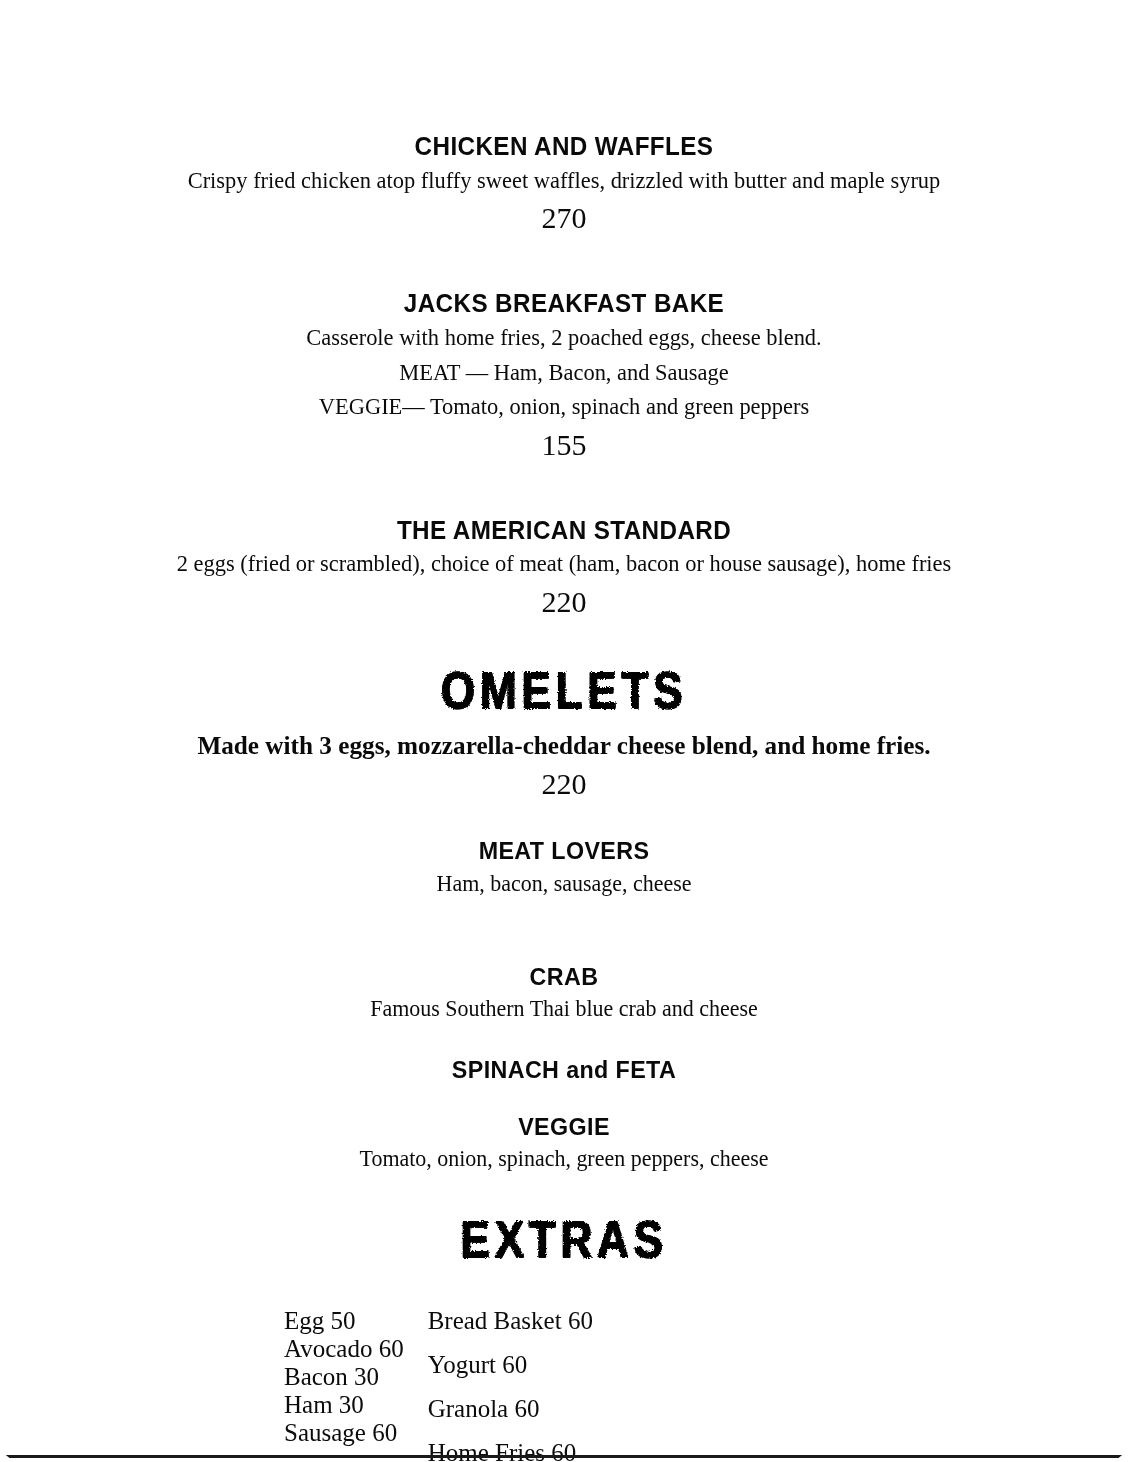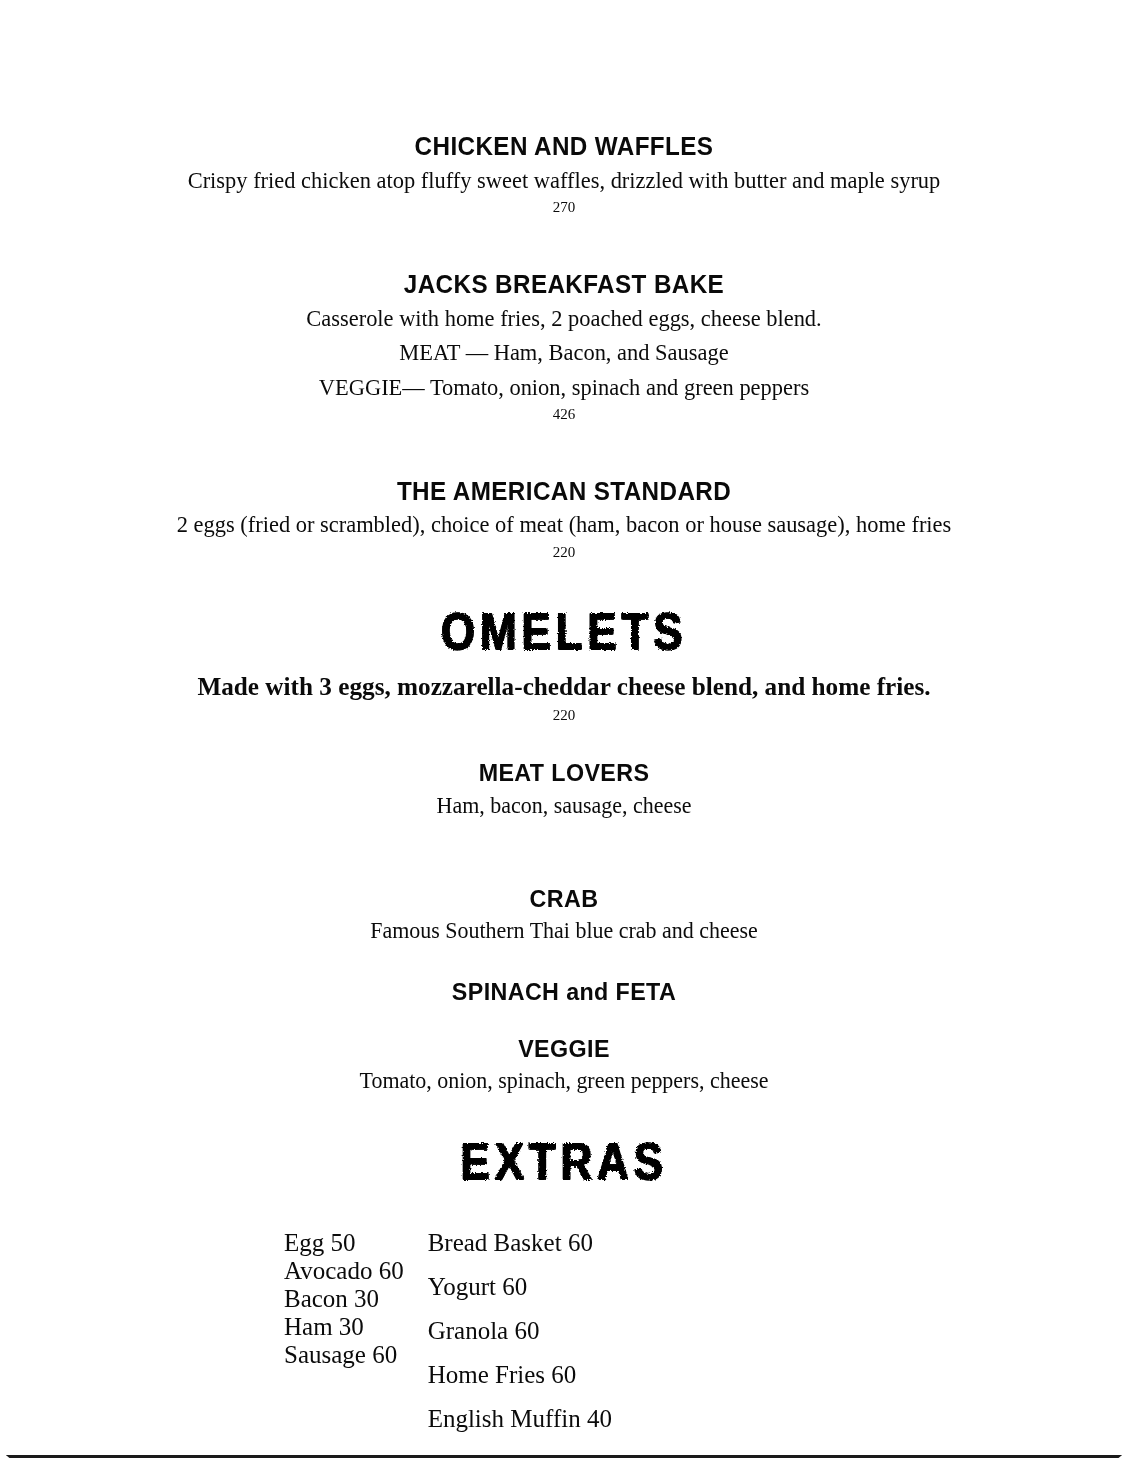--- a/index.html
+++ b/index.html
@@ -57,21 +57,21 @@
   .dish-desc {
     font-family: "Liberation Serif", serif;
     font-size: 23.5px;
     line-height: 1.30;
     margin: 4px 0 0 0;
     color: #0b0b0b;
     transform: scaleX(0.955);
   }
   .dish-price {
     font-family: "Liberation Serif", serif;
-    font-size: 15px;
+    font-size: 30px;
     line-height: 1.3;
     margin: 3px 0 0 0;
     color: #0b0b0b;
   }
 
   .spacer-lg { height: 52px; }
 
   
   .section-heading {
     font-family: "Liberation Sans", sans-serif;
@@ -167,21 +167,21 @@
       <div class="dish-price">270</div>
     </div>
 
     <div class="spacer-lg"></div>
 
     <div class="dish">
       <div class="dish-name">JACKS BREAKFAST BAKE</div>
       <div class="dish-desc">Casserole with home fries, 2 poached eggs, cheese blend.</div>
       <div class="dish-desc">MEAT —  Ham, Bacon, and Sausage</div>
       <div class="dish-desc">VEGGIE— Tomato, onion, spinach and green peppers</div>
-      <div class="dish-price">426</div>
+      <div class="dish-price">155</div>
     </div>
 
     <div class="spacer-lg"></div>
 
     <div class="dish">
       <div class="dish-name">THE AMERICAN STANDARD</div>
       <div class="dish-desc">2 eggs (fried or scrambled), choice of meat (ham, bacon or house sausage), home fries</div>
       <div class="dish-price">220</div>
     </div>
 

